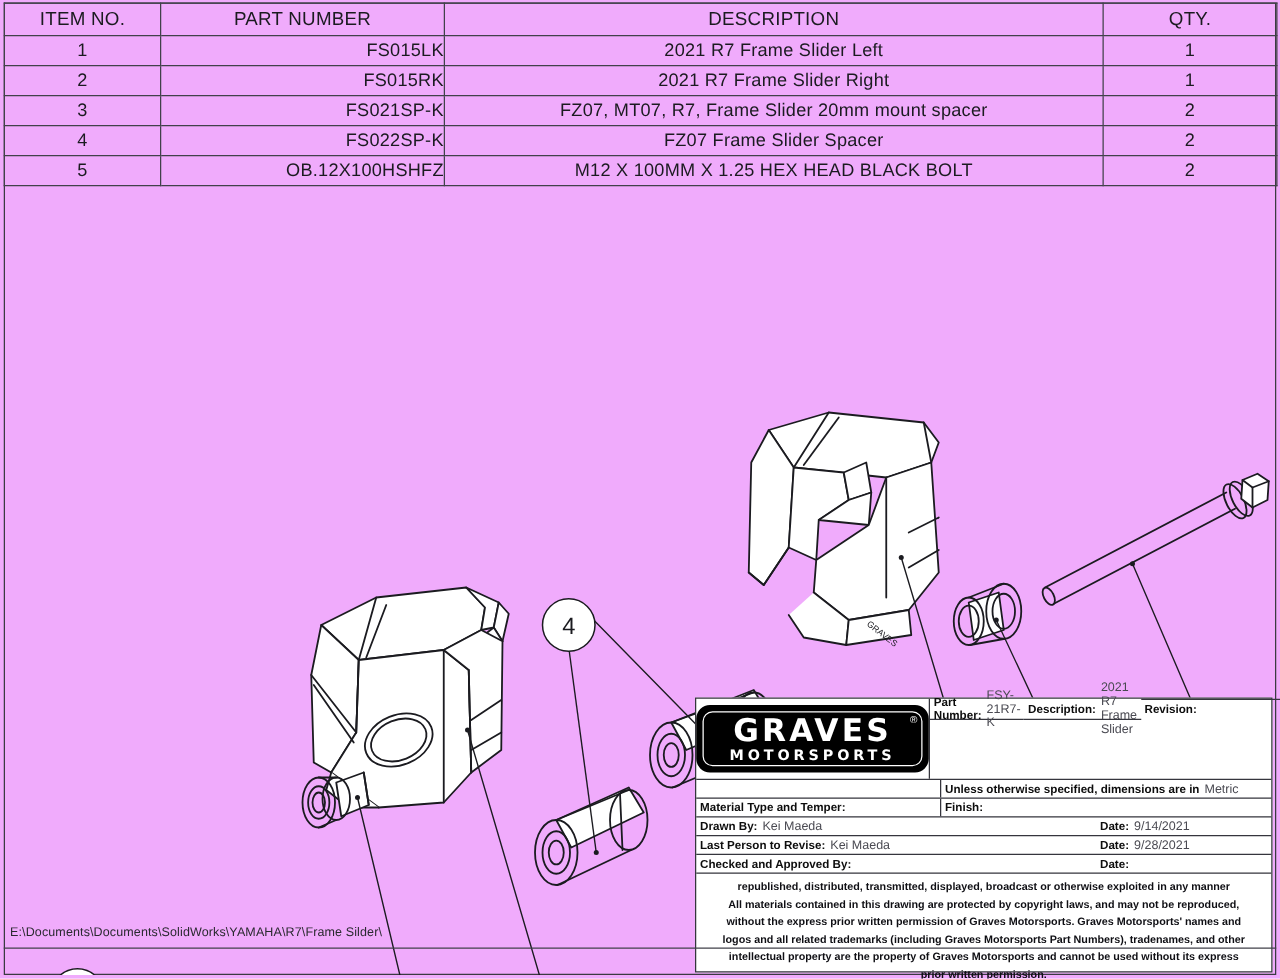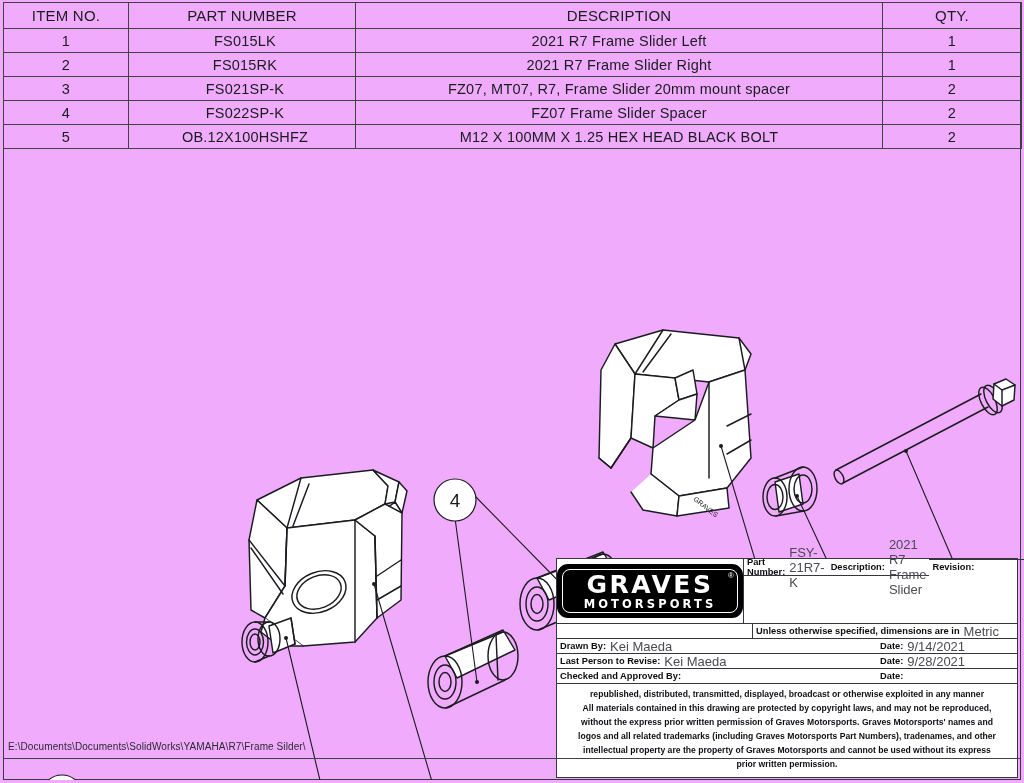--- a/index.html
+++ b/index.html
@@ -10,21 +10,21 @@
   .frame{position:absolute;left:3px;top:2px;width:1018px;height:778px;
          border:1.5px solid #3a3a42;box-sizing:border-box;}
 
   
   .bom{position:absolute;left:3px;top:2px;width:1018px;border-collapse:collapse;
        table-layout:fixed;}
   .bom td,.bom th{border:1.2px solid #41414a;padding:0;height:23px;
        font-family:"Liberation Sans",sans-serif;font-size:14.5px;color:#1b1b20;
        font-weight:400;text-align:center;vertical-align:middle;letter-spacing:.2px;}
   .bom thead th{height:25px;font-size:15px;}
-  .bom td.pn{text-align:center;padding-left:6px;}
+  .bom td.pn{text-align:right;padding-left:6px;}
   .c-item{width:125px;}
   .c-pn{width:227px;}
   .c-desc{width:527px;}
   .c-qty{width:139px;}
 
   
   .view{position:absolute;left:3px;top:148px;width:1018px;height:632px;}
 
   
   .tblock{position:absolute;left:556px;top:558px;width:462px;height:220px;
@@ -42,21 +42,21 @@
           line-height:1;position:relative;z-index:2;font-family:"DejaVu Sans",sans-serif;}
   .logo-reg{position:absolute;right:7px;top:5px;color:#fff;font-size:8px;z-index:3;}
   .logo-m{color:#fff;font-weight:bold;font-size:11.5px;letter-spacing:3.1px;
           line-height:1;margin-top:2px;position:relative;z-index:2;
           font-family:"DejaVu Sans",sans-serif;text-align:right;}
   .tb-pn{flex:1;display:flex;flex-direction:row;}
   .tb-pn-row{border-bottom:1.2px solid #35353d;padding:1px 3px;height:14px;
              display:flex;align-items:center;gap:4px;}
   .tb-pn-fill{flex:1;}
   .lbl{font-weight:bold;font-size:9.3px;color:#0d0d0d;}
-  .val{font-size:13px;color:#4a4a52;}
+  .val{font-size:10px;color:#4a4a52;}
 
   .tb-r{display:flex;border-bottom:1.2px solid #35353d;height:14px;align-items:flex-start;}
   .tb-c{display:flex;align-items:center;gap:4px;padding:0 3px;height:100%;
         box-sizing:border-box;}
   .bdr{border-right:1.2px solid #35353d;}
   .w196{width:196px;}
   .w130{width:130px;}
   .flex1{flex:1;}
 
   .legal{padding:4px 10px 2px 10px;text-align:center;font-size:8.6px;
@@ -347,20 +347,30 @@
     </div>
 
     <div class="tb-r">
       <div class="tb-c bdr w196"></div>
       <div class="tb-c flex1">
         <span class="lbl">Unless otherwise specified, dimensions are in</span>
         <span class="val">Metric</span>
       </div>
     </div>
 
+    <div class="tb-r">
+      <div class="tb-c bdr w196">
+        <span class="lbl">Material Type and Temper:</span>
+        <span class="val"></span>
+      </div>
+      <div class="tb-c flex1">
+        <span class="lbl">Finish:</span>
+        <span class="val"></span>
+      </div>
+    </div>
 
     <div class="tb-r">
       <div class="tb-c flex1">
         <span class="lbl">Drawn By:</span>
         <span class="val">Kei Maeda</span>
       </div>
       <div class="tb-c" style="width:140px;">
         <span class="lbl">Date:</span>
         <span class="val">9/14/2021</span>
       </div>

